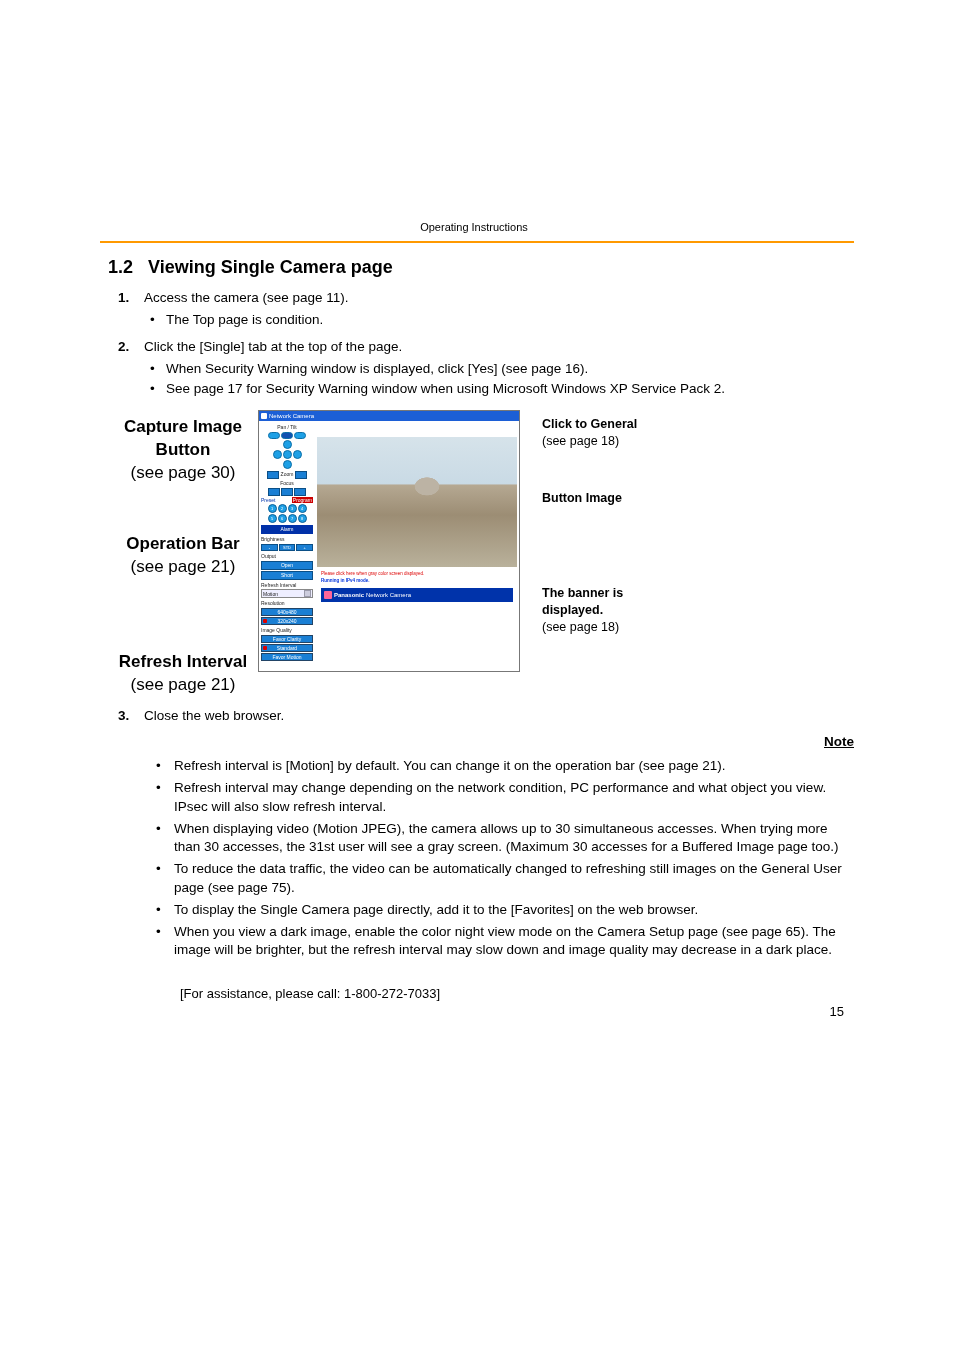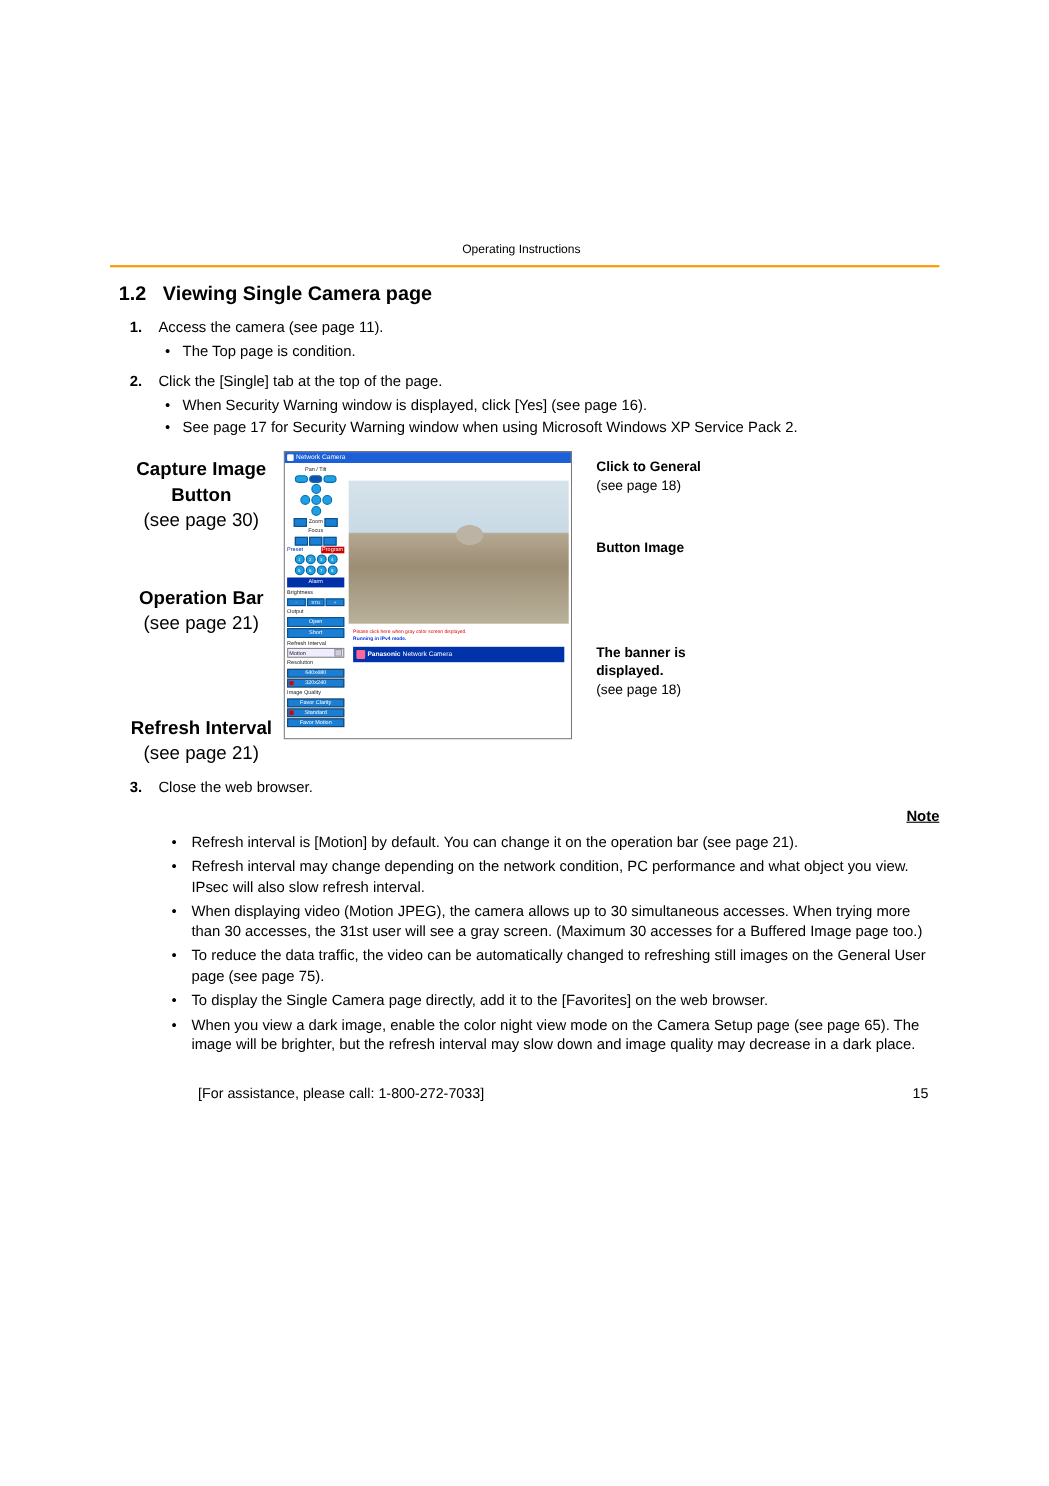--- a/index.html
+++ b/index.html
@@ -185,20 +185,21 @@
   }
   .note-li .nb {
     width: 18px;
     flex-shrink: 0;
   }
   .note-li .nt { flex: 1; }
   .footer {
     margin-top: 26px;
     display:flex;
     font-size:13px;
+    flex-direction:column;
   }
   .footer .assist { margin-left:80px; }
   .footer .pg { margin-left:auto; margin-right:10px;}
 </style>
 </head>
 <body>
 
 <div class="header-right">Operating Instructions</div>
 <div class="rule"></div>
 

